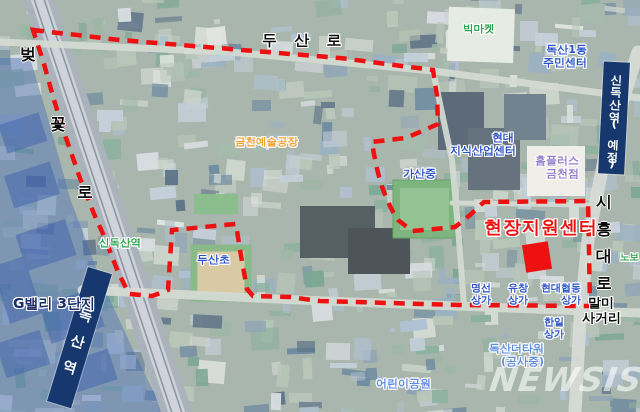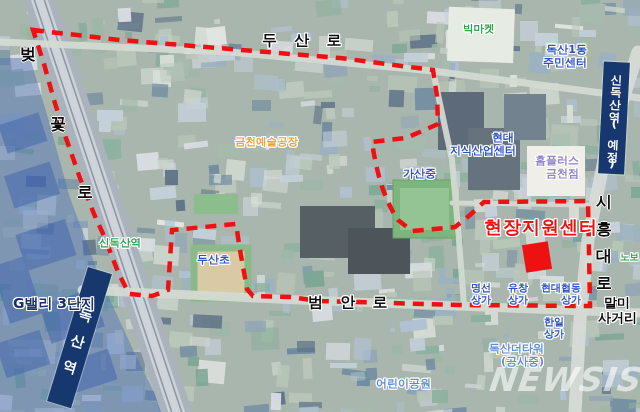--- a/index.html
+++ b/index.html
@@ -10,21 +10,21 @@
   svg.layer{position:absolute;inset:0;}
   .lbl{position:absolute;font-weight:bold;white-space:nowrap;line-height:1.15;
     text-shadow:1px 0 0 #fff,-1px 0 0 #fff,0 1px 0 #fff,0 -1px 0 #fff,
     1px 1px 0 #fff,-1px -1px 0 #fff,1px -1px 0 #fff,-1px 1px 0 #fff;}
   .blue{color:#2a52c8;font-size:11px;}
   .lblue{color:#5e8ce0;font-size:11px;}
   .green{color:#2fa34d;font-size:10.5px;}
   .orange{color:#f0a232;font-size:10.5px;}
   .purple{color:#9282cc;font-size:11px;}
   .roadtxt{color:#0b0b0b;font-size:15px;letter-spacing:6px;}
-  .blacksm{color:#0b0b0b;font-size:13px;margin-left:16px;}
+  .blacksm{color:#0b0b0b;font-size:13px;}
   .navytxt{color:#1b2f66;font-size:14px;}
   .redbig{color:#ee1111;font-size:18px;letter-spacing:1px;}
   .center{text-align:right;}
   .vchar{position:absolute;color:#0b0b0b;font-weight:bold;font-size:16px;
     text-shadow:1px 0 0 #fff,-1px 0 0 #fff,0 1px 0 #fff,0 -1px 0 #fff;}
   .vcol{position:absolute;display:flex;flex-direction:column;gap:6px;}
   .stationbox{position:absolute;background:#17386e;color:#fff;display:flex;
     align-items:center;justify-content:center;font-weight:bold;
     writing-mode:vertical-rl;text-orientation:upright;box-shadow:0 0 0 1px rgba(255,255,255,.35);}
   #doksan-box{left:88px;top:267px;width:25px;height:140px;font-size:14px;
@@ -646,21 +646,20 @@
          L247,289 L240,250 L236,224 L172,230 L168,290
          L152,296 L129,294 L118,272 L104,236 L94,214
          L80,178 L66,138 L54,100 L44,64 Z" fill="none" stroke="#ee1111" stroke-width="4.5" stroke-dasharray="11 8"></path>
     <rect x="-13" y="-14" width="26" height="28" fill="#ee1111" transform="translate(537,257) rotate(-9)"></rect>
   </svg>
 
   <div class="lbl roadtxt" style="left:262px;top:32px;">두 산 로</div>
   <span class="vchar" style="left:20px;top:44px;">벚</span>
   <span class="vchar" style="left:50px;top:114px;">꽃</span>
   <span class="vchar" style="left:77px;top:182px;">로</span>
-  <div class="lbl roadtxt" style="left:308px;top:294px;">범 안 로</div>
   <div class="vcol" style="left:596px;top:192px;">
     <span class="vchar" style="position:static;">시</span>
     <span class="vchar" style="position:static;">흥</span>
     <span class="vchar" style="position:static;">대</span>
     <span class="vchar" style="position:static;">로</span>
   </div>
   <div class="lbl blacksm" style="left:588px;top:296px;">
     <div>말미</div>
     <div style="margin-left:-6px;">사거리</div>
   </div>

